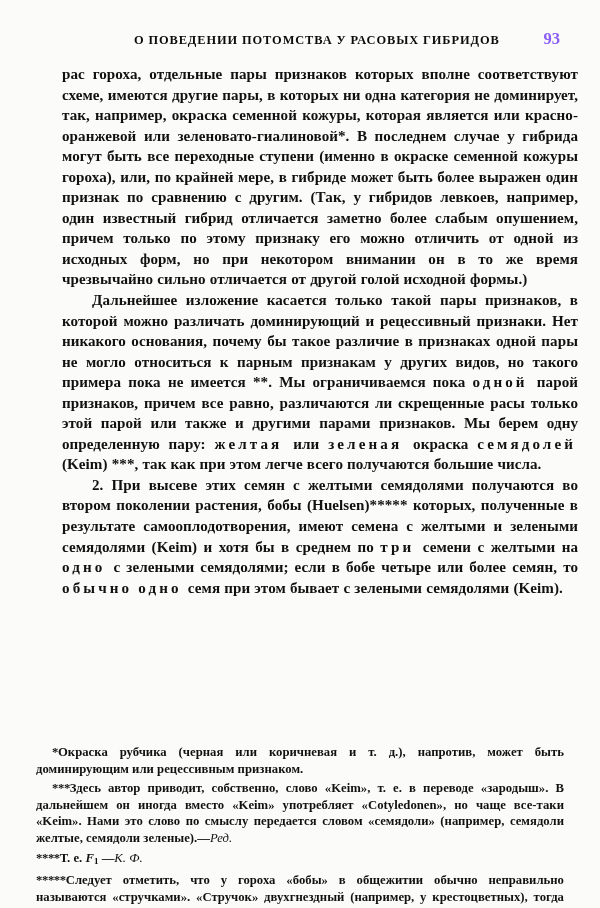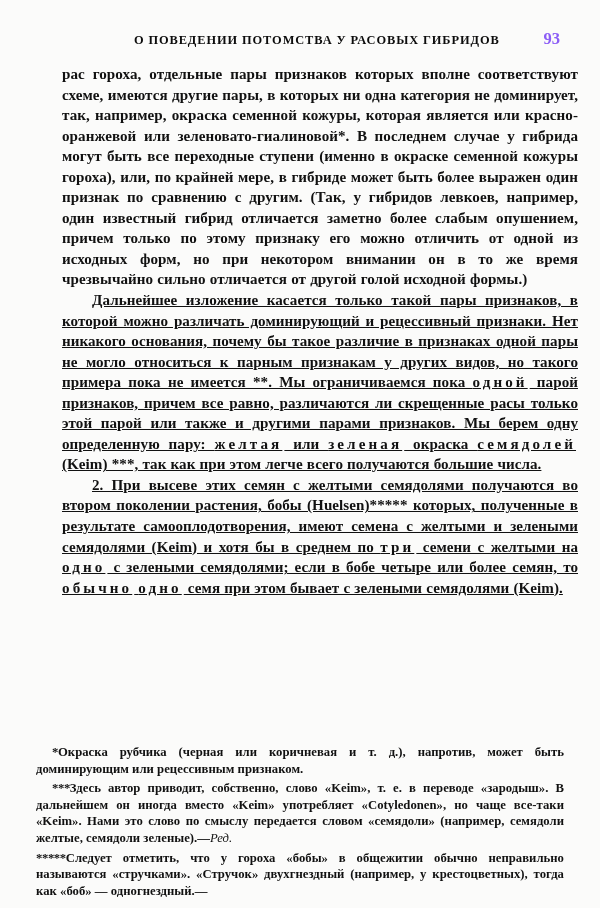--- a/index.html
+++ b/index.html
@@ -65,21 +65,20 @@
     font-weight: bold;
     text-align: justify;
     text-align-last: left;
     letter-spacing: 0.05px;
     word-spacing: 0.3px;
     color: #111111;
     hyphens: manual;
   }
   .para + .para {
     margin-top: 0;
-    text-decoration: underline;
   }
   .para.indent {
     text-indent: 30px;
   }
   
   .sp {
     letter-spacing: 3.1px;
     padding-right: 2px;
   }
   .nosplit { white-space: nowrap; }
@@ -139,18 +138,19 @@
 
   </div>
 
   <div class="footnotes">
 
     <p class="fn indent"><span class="stars">*</span><span>Окраска рубчика (черная или коричневая и т. д.), напротив, может быть доминирующим или рецессивным признаком.</span></p>
 
 
     <p class="fn indent"><span class="stars">***</span><span>Здесь автор приводит, собственно, слово «Keim», т. е. в переводе «зародыш». В дальнейшем он иногда вместо «Keim» употребляет «Cotyledonen», но чаще все-таки «Keim». Нами это слово по смыслу передается словом «семядоли» (например, семядоли желтые, семядоли зеленые).—</span><span class="sigital">Ред.</span></p>
 
+    <p class="fn tight"><span class="stars">****</span><span>Т. е. </span><span class="fsub"><span>F</span><sub>1</sub></span><span> —</span><span class="sigital">К. Ф.</span></p>
 
     <p class="fn tight"><span class="stars">*****</span><span>Следует отметить, что у гороха «бобы» в общежитии обычно неправильно называются «стручками». «Стручок» двухгнездный (например, у крестоцветных), тогда как «боб» — одногнездный.—</span></p>
 
   </div>
 
 </div>
 
 </body></html>

